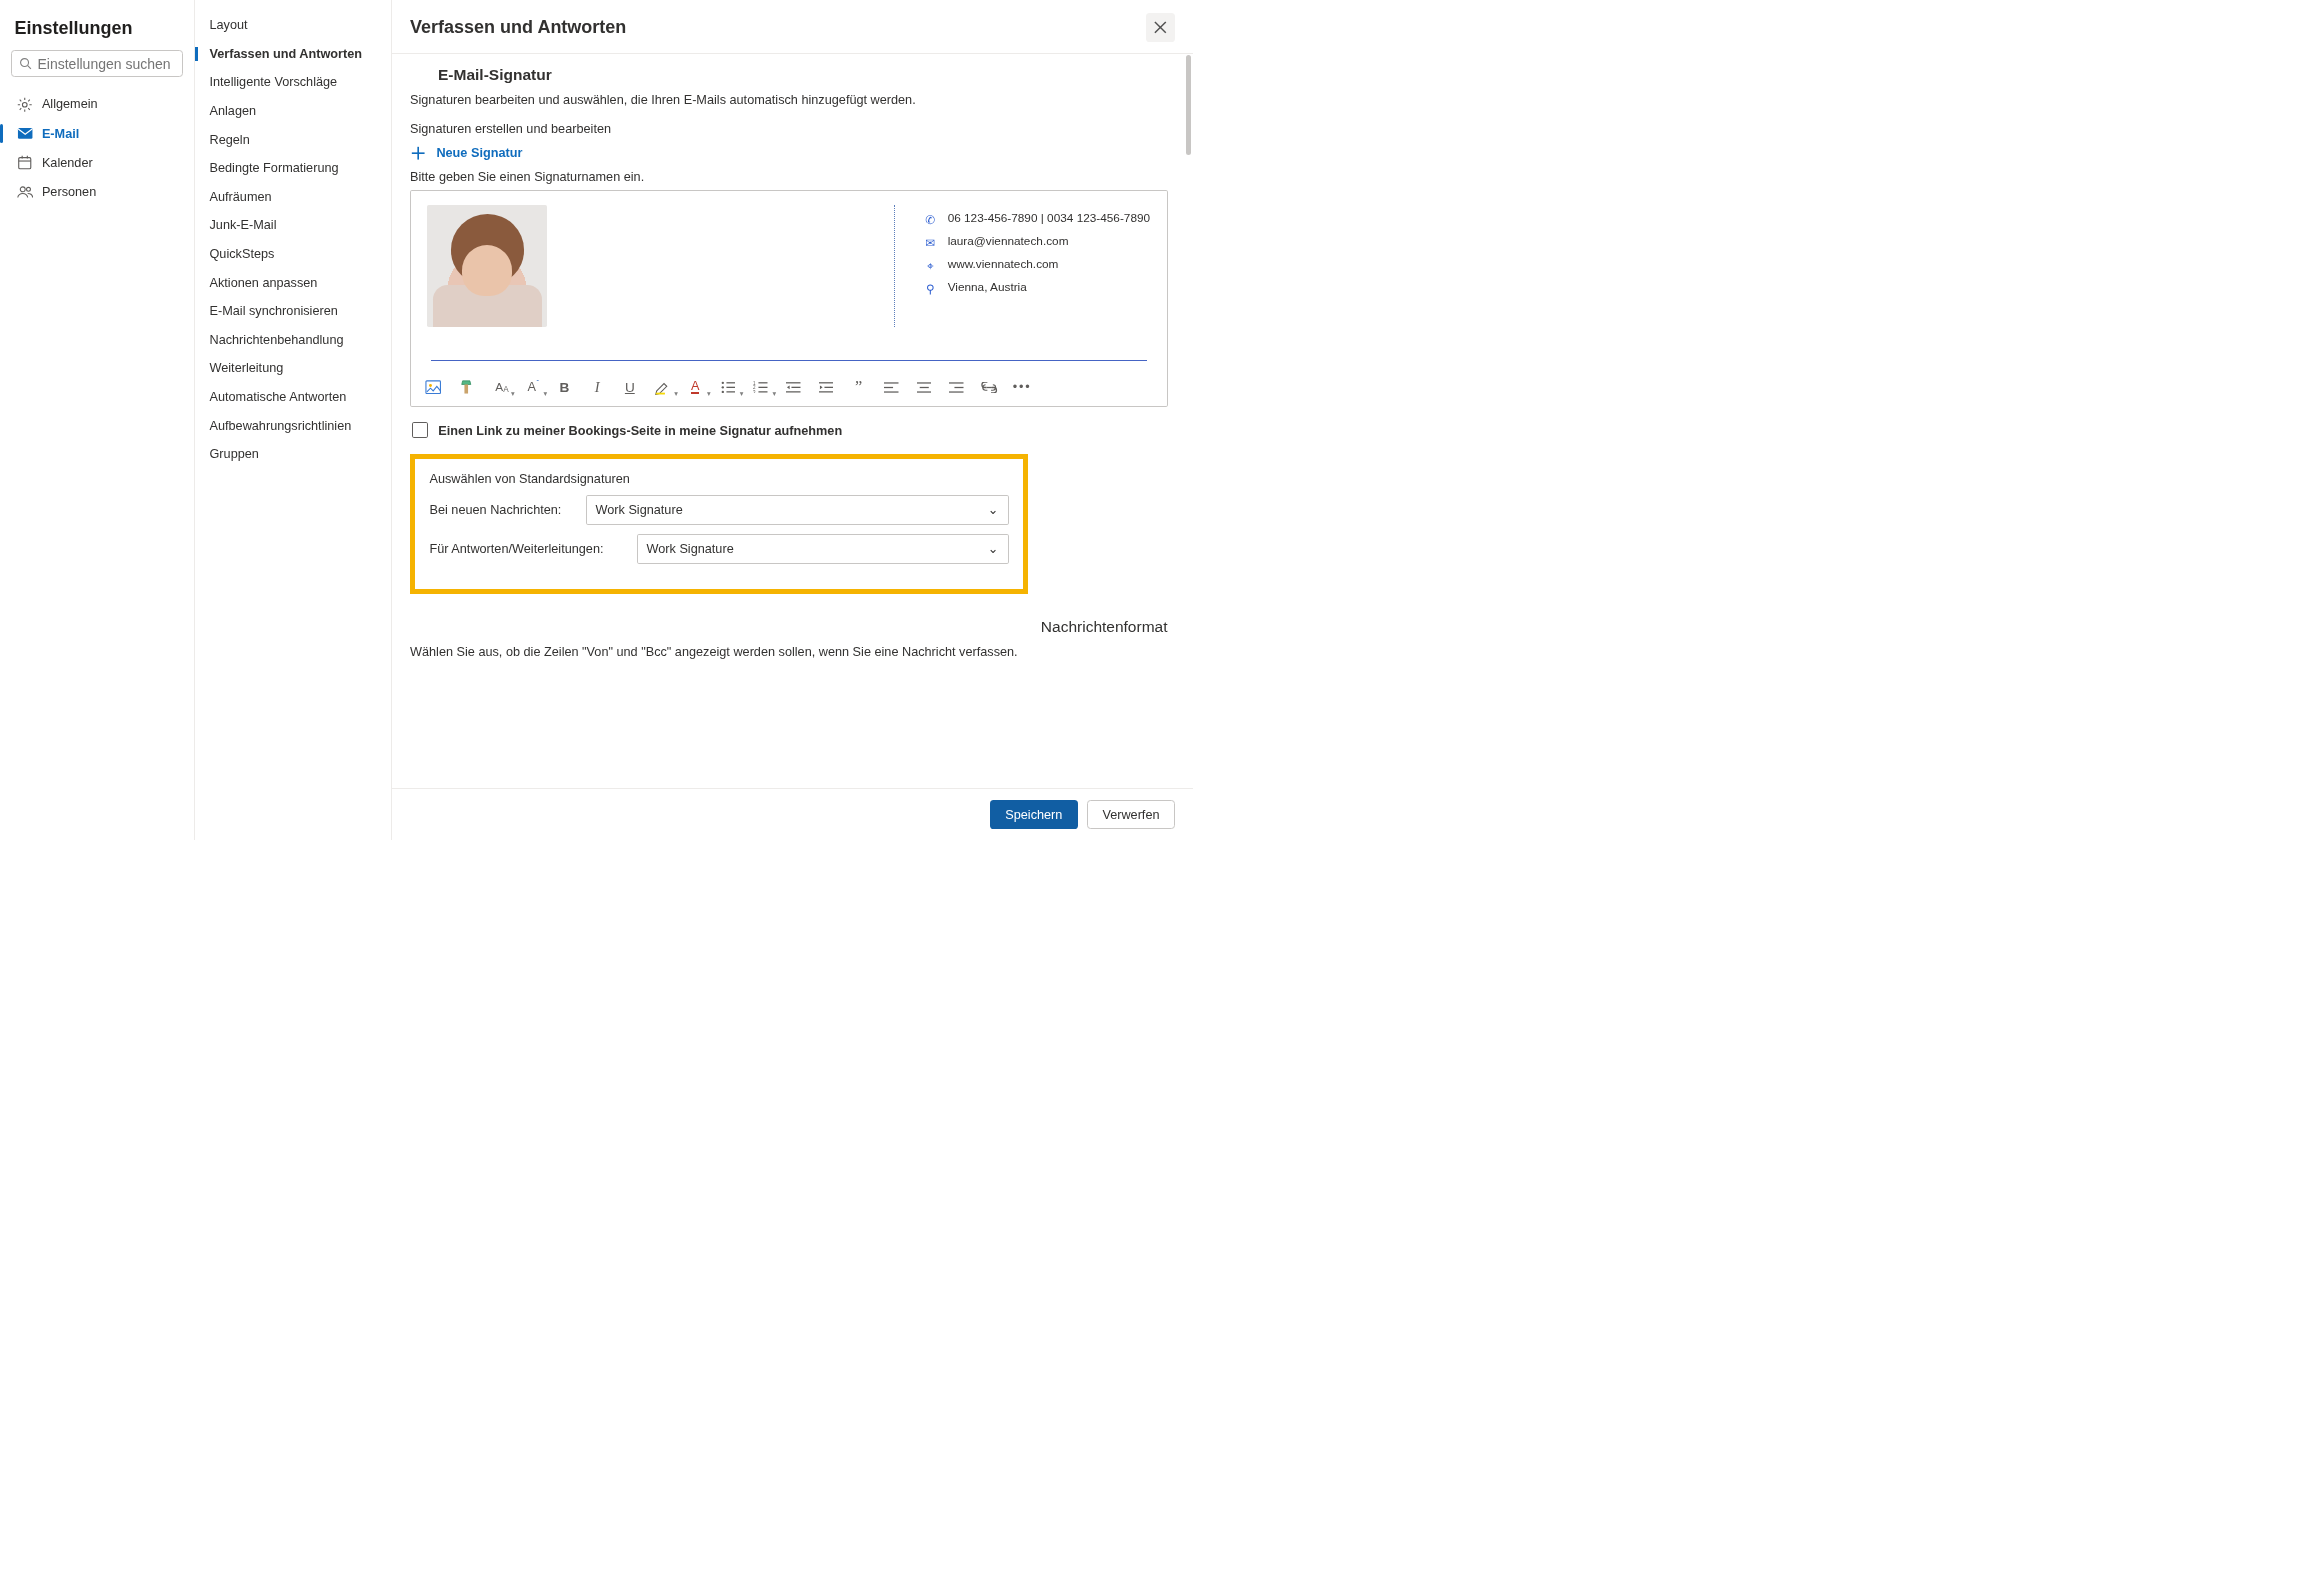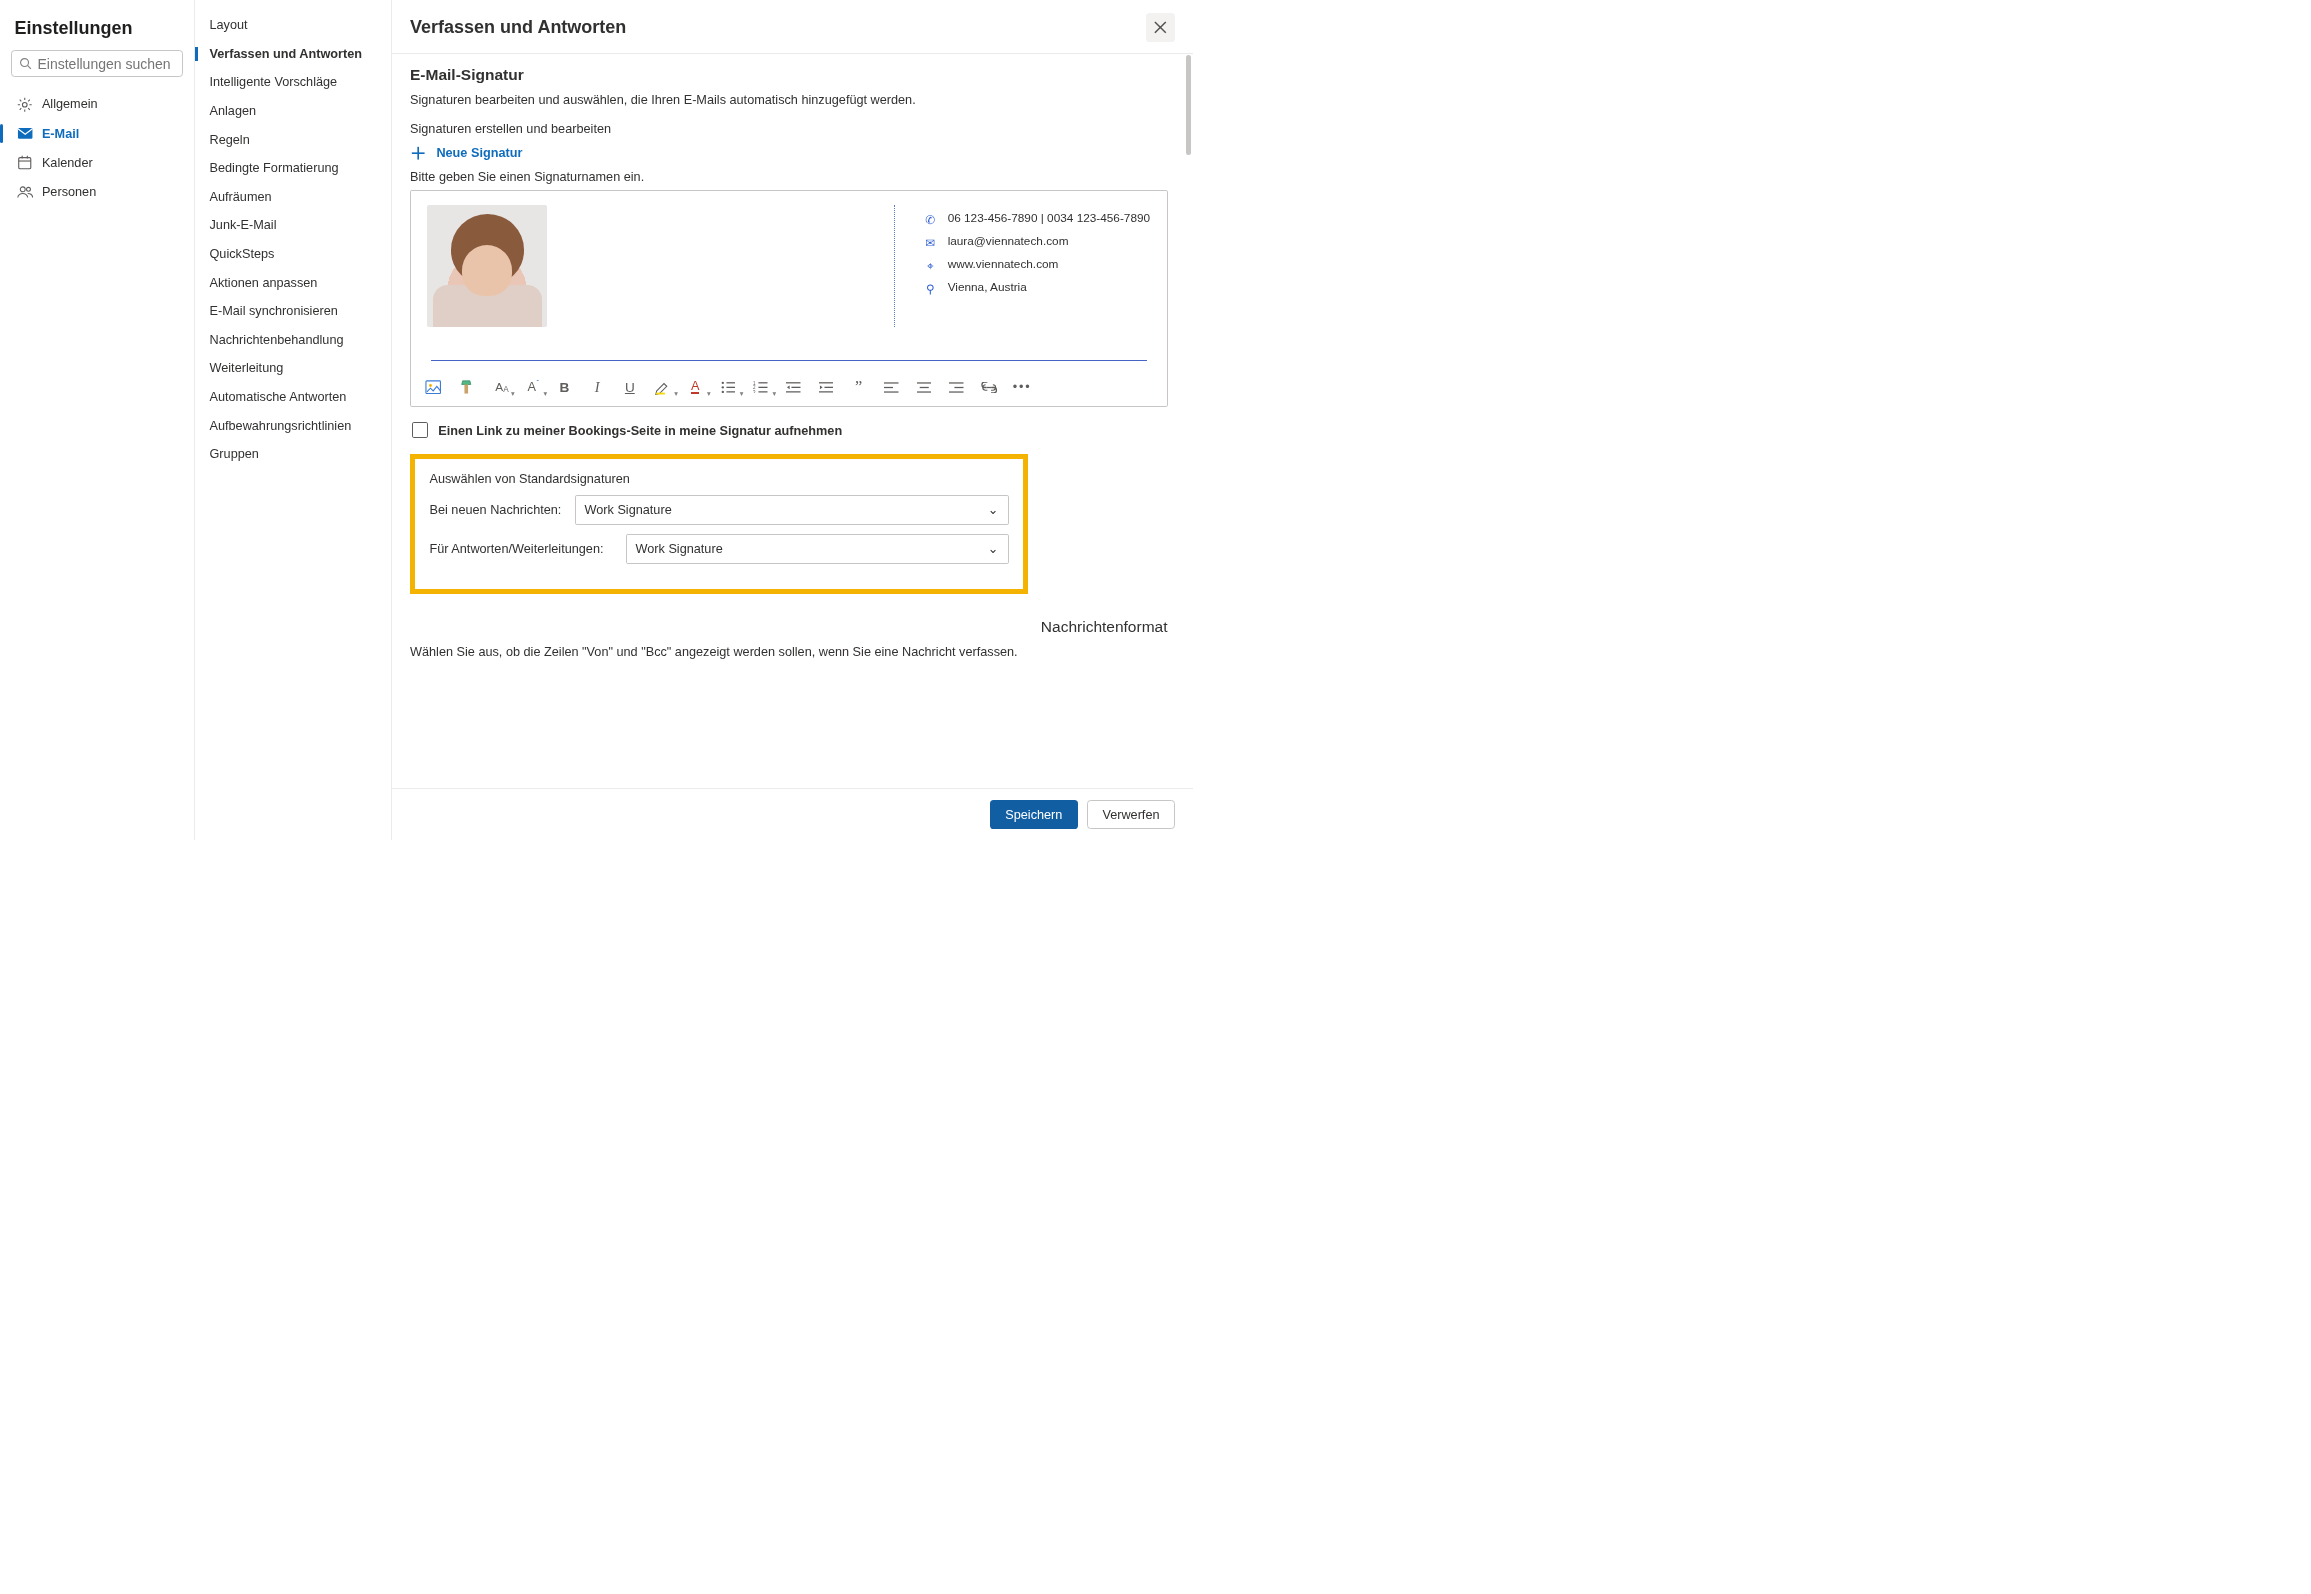--- a/index.html
+++ b/index.html
@@ -82,21 +82,21 @@
     border-bottom:0.9px solid #edebe9;
   }
   .main-title { font-size:18px; font-weight:600; }
   .close-btn {
     width:29px; height:29px; border-radius:3.6px; background:#f3f2f1;
     display:flex; align-items:center; justify-content:center; cursor:pointer;
   }
   .main-body {
     flex:1; overflow-y:auto; padding: 12.7px 25.5px 82px 18px;
   }
-  .section-h { font-size:15.5px; font-weight:600; margin-bottom:5.5px; }
+  .section-h { font-size:15.5px; font-weight:600; margin-bottom:5.5px;margin-left:28px; }
   .section-p { font-size:12.7px; color:#323130; margin:9px 0 5.5px 0; }
   .new-sig-row { display:flex; align-items:center; gap:10px; color:#0f6cbd; font-weight:600; cursor:pointer; margin:9px 0; }
   .sig-name-input {
     width:100%; border:0.9px solid #c8c6c4; border-radius:1.8px; padding:7.3px 9px; font-size:12.7px; color:#888;
     margin:3.6px 0 12.7px 0;
   }
   .editor {
     border:0.9px solid #c8c6c4; border-radius:1.8px; padding:0;
   }
   .sig-preview {
@@ -149,21 +149,21 @@
   .checkbox-row { display:flex; align-items:flex-end; gap:10px; margin:14.5px 0 16.4px 1.8px;font-weight:bold; }
   .chk { width:16.4px; height:16.4px; border:0.9px solid #605e5c; border-radius:1.8px; }
   
   .highlight-box {
     border: 5.5px solid #f5b301;
     padding: 12.7px 14.5px 16.4px 14.5px;
     margin-top:9px;
     width: 618px;
   }
   .highlight-box .hb-lbl { font-size:12.7px; color:#323130; margin-bottom:9px; }
-  .sel-row { display:flex; align-items:center; gap:9px; margin:9px 0; }
+  .sel-row { display:flex; align-items:center; gap:20px; margin:9px 0; }
   .sel-row label { font-size:12.7px; min-width:136px; }
   .faux-select {
     flex:1; border:0.9px solid #c8c6c4; border-radius:1.8px; padding:6.4px 9px;
     display:flex; justify-content:space-between; align-items:center; font-size:12.7px;
     background:#fff; cursor:pointer;
   }
   
   .footer {
     position:absolute; left:0; right:0; bottom:0;
     border-top:0.9px solid #edebe9;

